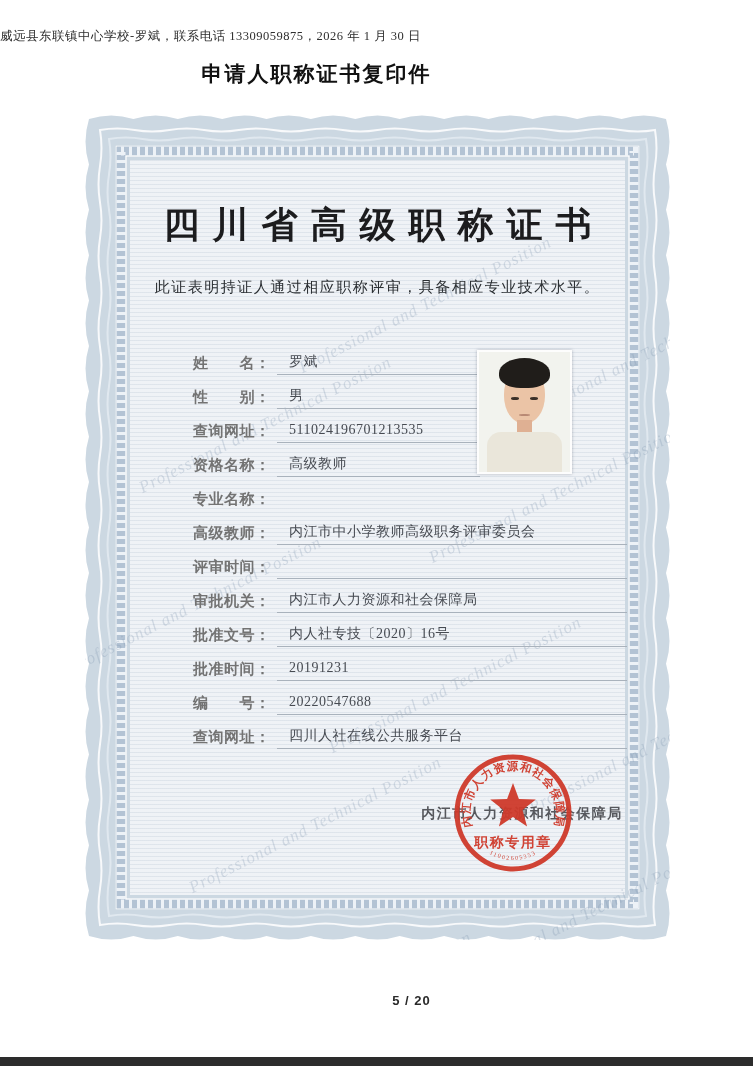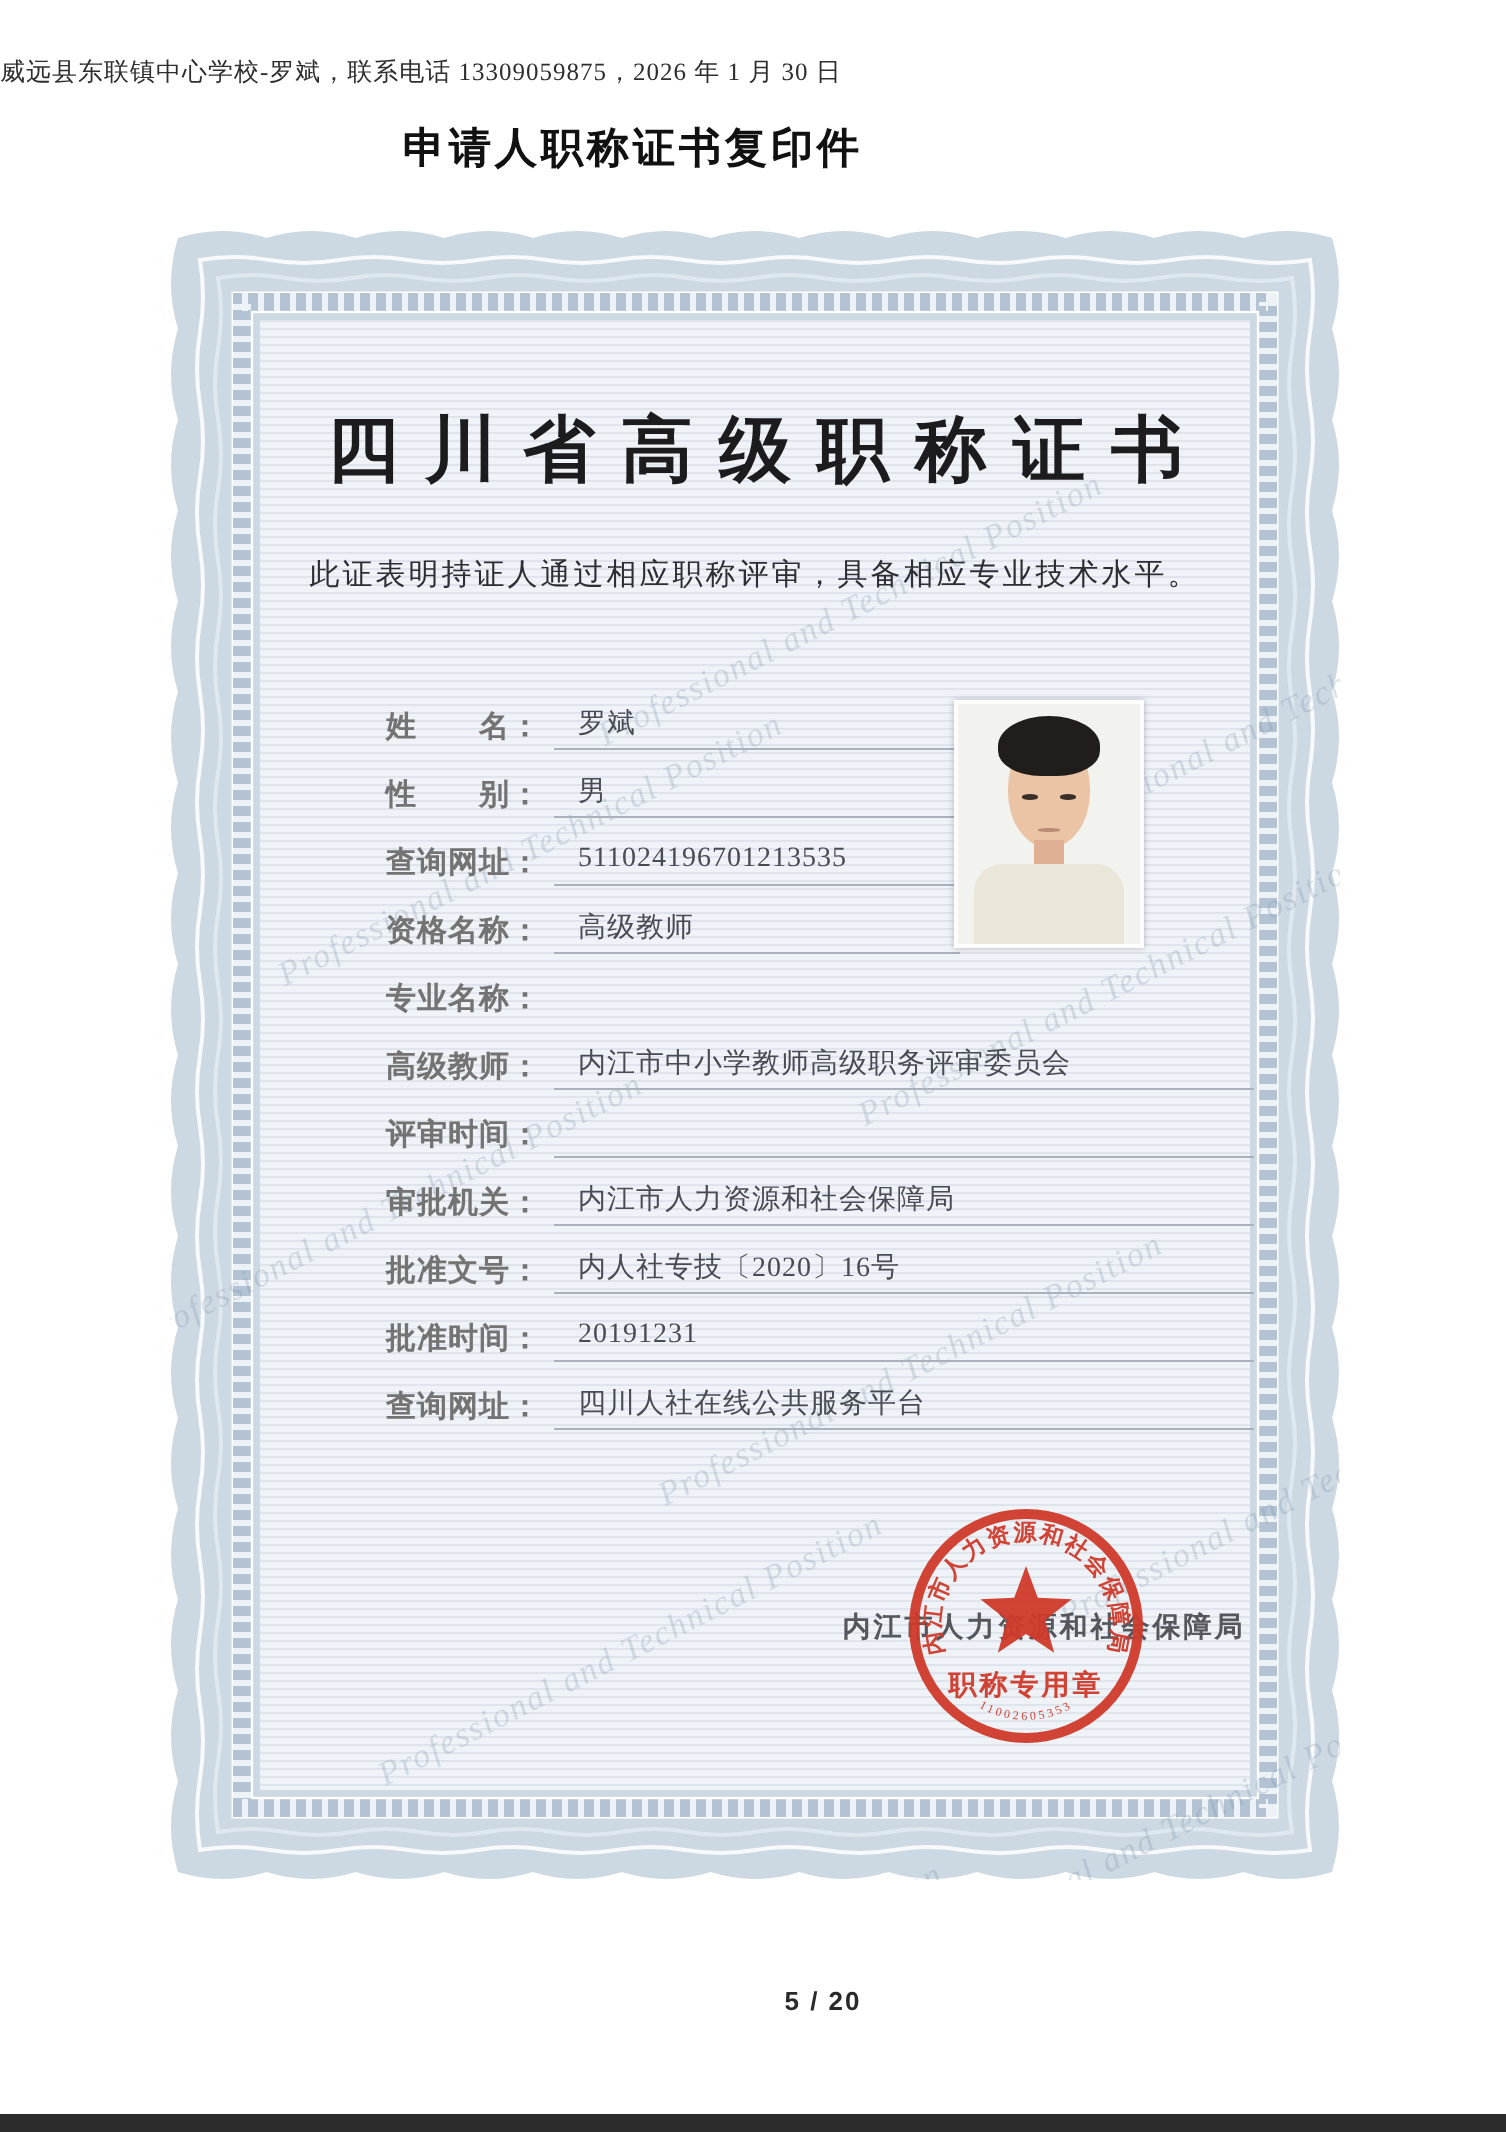--- a/index.html
+++ b/index.html
@@ -149,20 +149,24 @@
       <span class="lbl">审批机关：</span>
       <span class="val">内江市人力资源和社会保障局</span>
     </div>
     <div class="row">
       <span class="lbl">批准文号：</span>
       <span class="val">内人社专技〔2020〕16号</span>
     </div>
     <div class="row">
       <span class="lbl">批准时间：</span>
       <span class="val">20191231</span>
+    </div>
+    <div class="row">
+      <span class="lbl">编　　号：</span>
+      <span class="val">20220547688</span>
     </div>
     <div class="row">
       <span class="lbl">查询网址：</span>
       <span class="val">四川人社在线公共服务平台</span>
     </div>
   </div>
 
   <div class="photo">
     <div class="face"></div>
     <div class="hair"></div>

